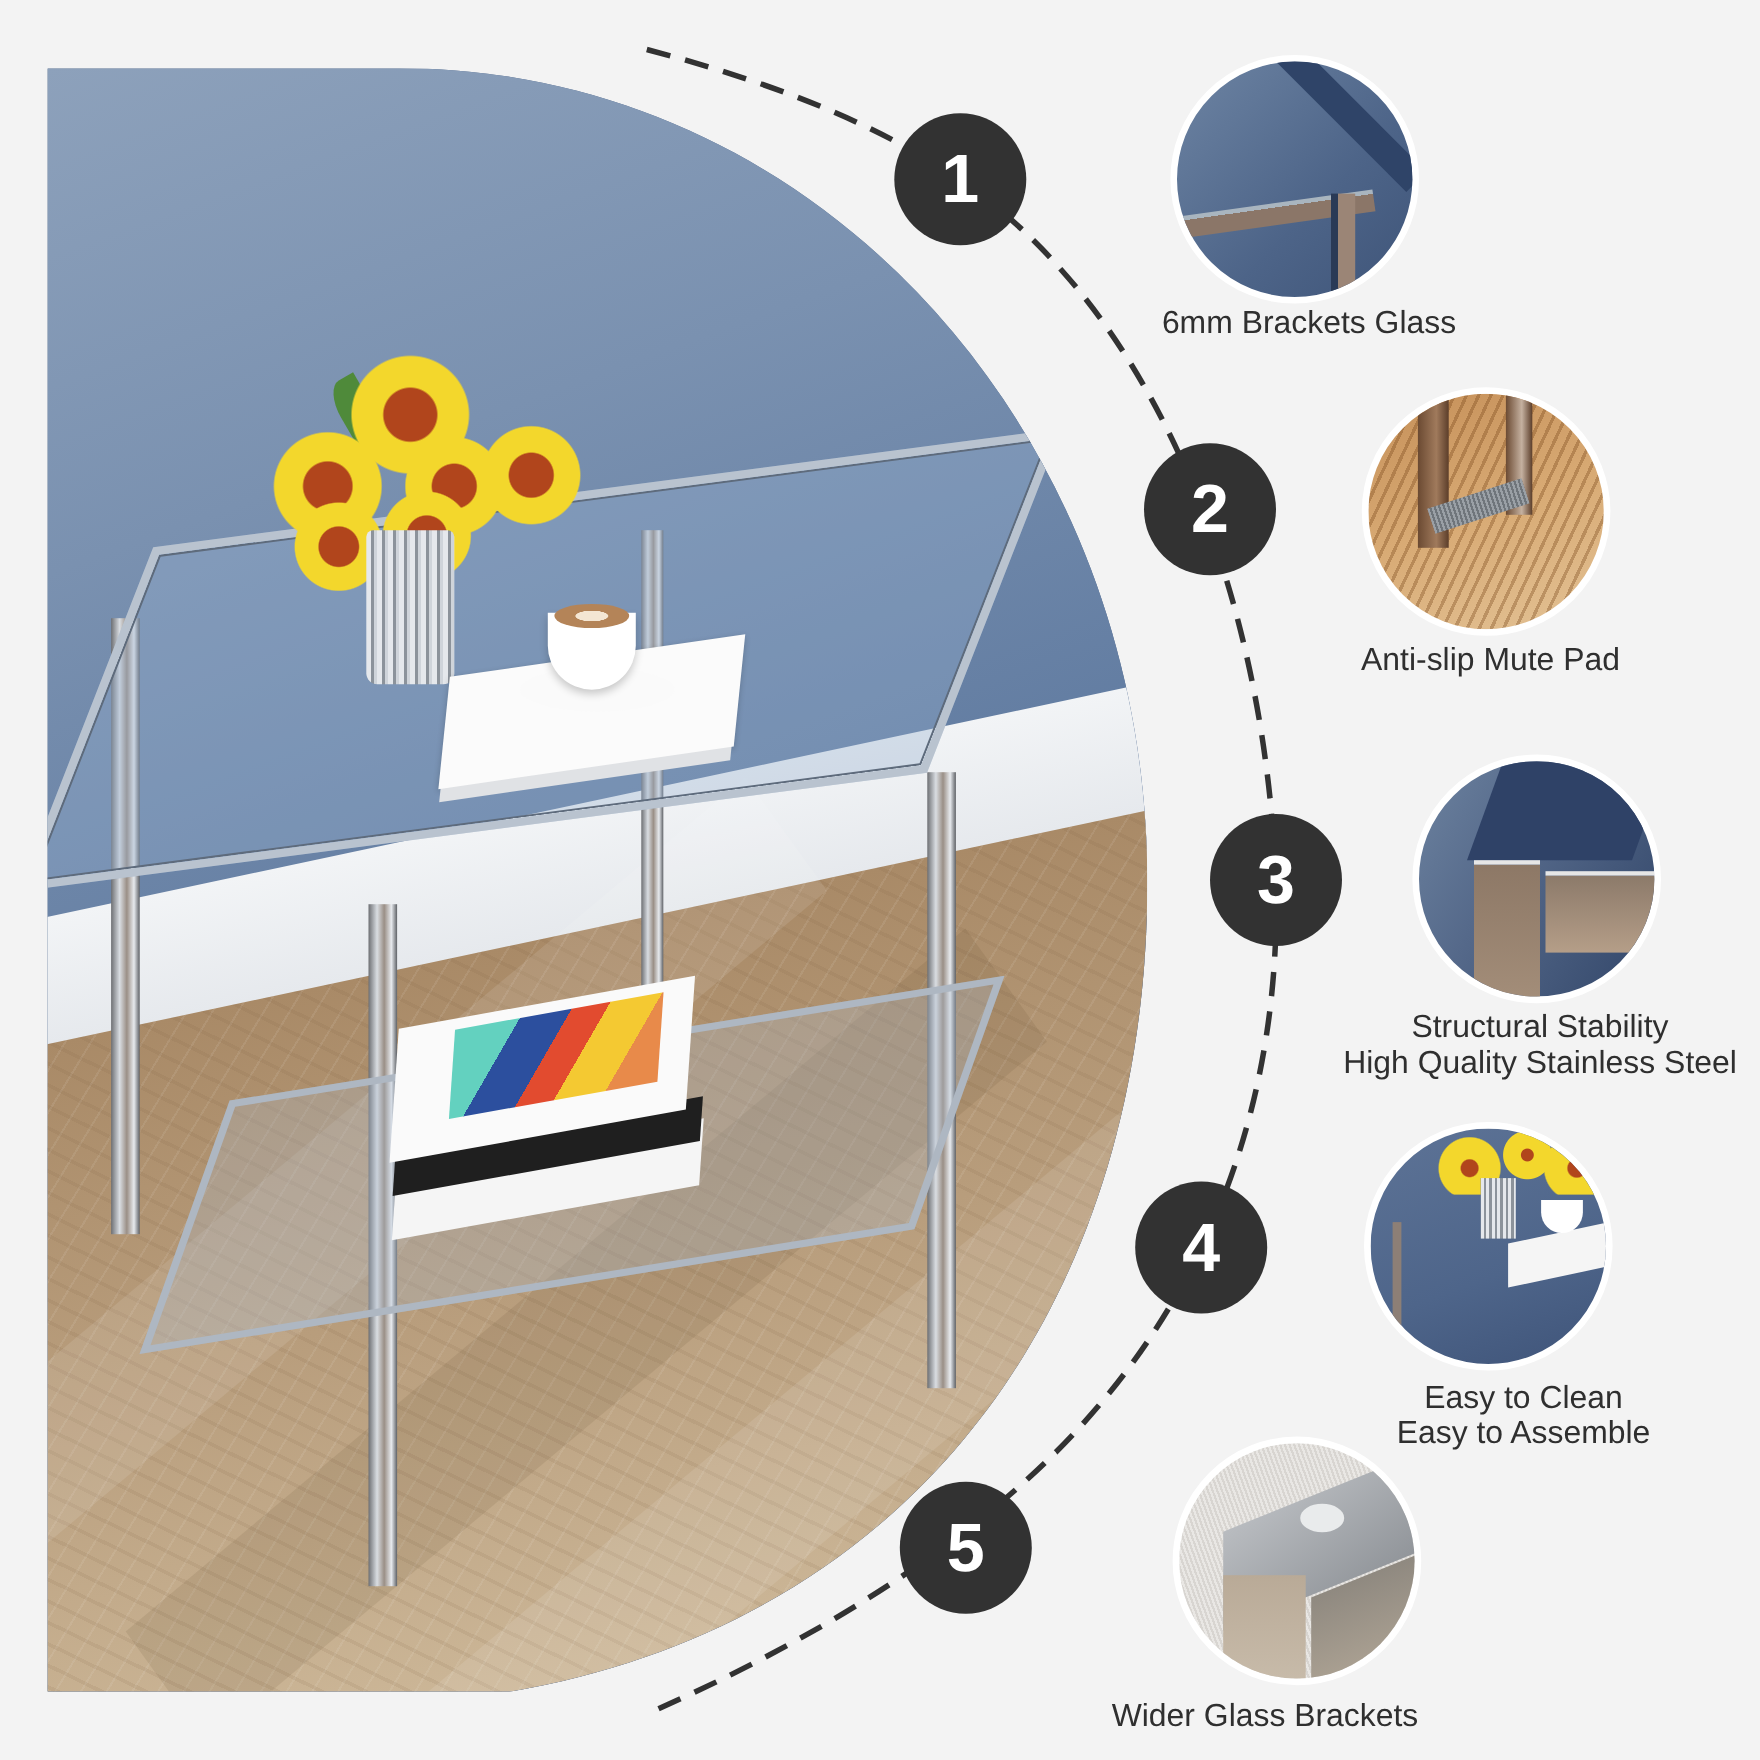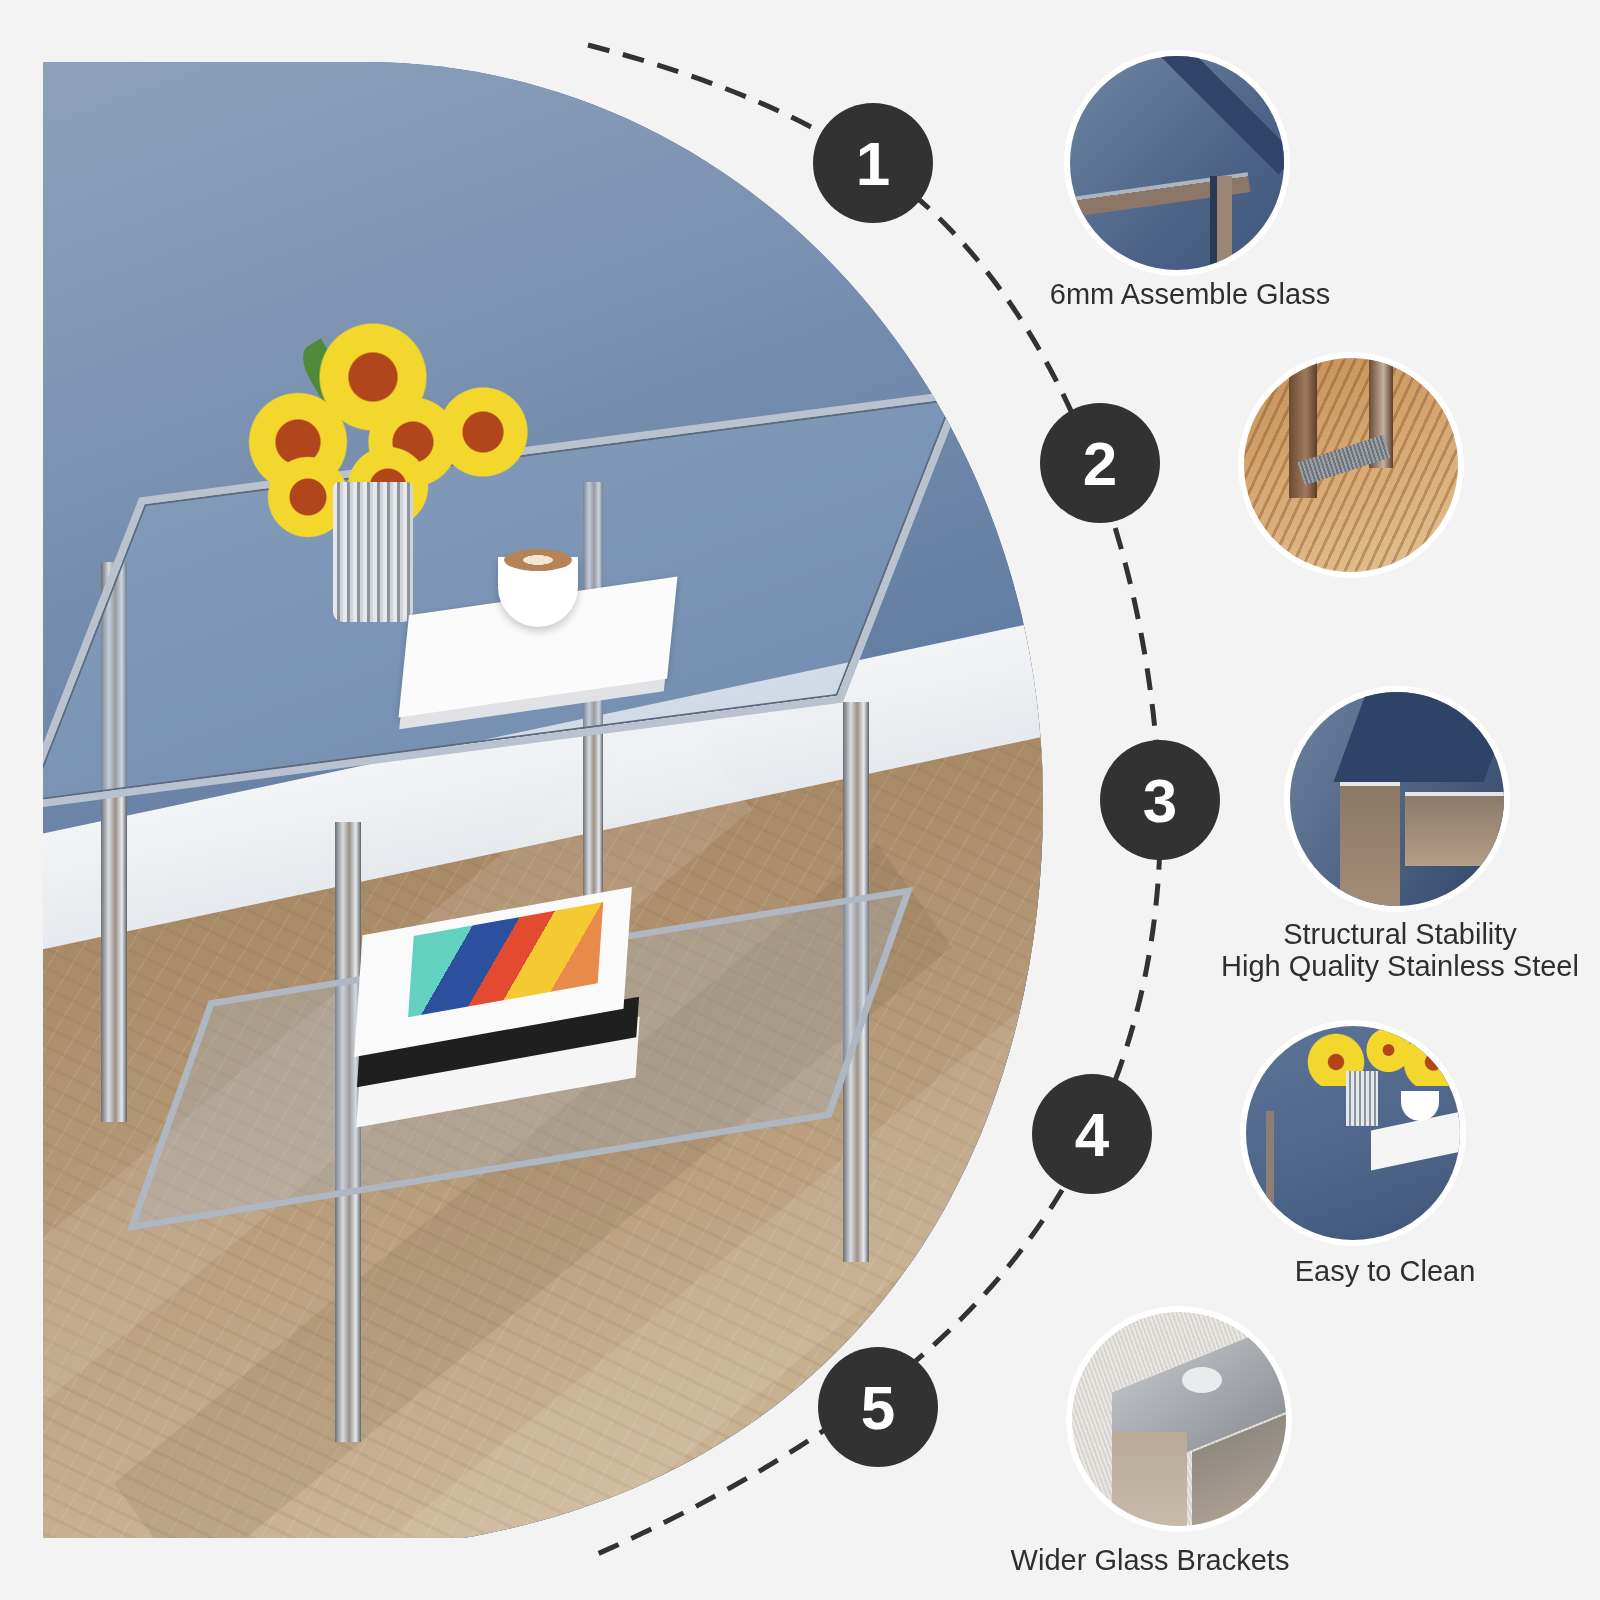--- a/index.html
+++ b/index.html
@@ -177,29 +177,30 @@
 <div class="badge" style="left:818px;top:1347px;">
     <span>5</span>
   </div>
 
 <div class="thumb t1" style="left:1064px;top:50px;">
   <div class="bar1"></div>
     <div class="rail"></div>
     <div class="post"></div>
 </div>
 <div class="caption" style="left:1000px;top:278px;width:380px;">
-  <div>6mm Assemble Glass</div>
+  <div>6mm Brackets Glass</div>
 </div>
 
 <div class="thumb t2" style="left:1238px;top:352px;">
   <div class="legL"></div>
     <div class="legR"></div>
     <div class="foot"></div>
 </div>
 <div class="caption" style="left:1170px;top:584px;width:370px;">
+  <div>Anti-slip Mute Pad</div>
 </div>
 
 <div class="thumb t3" style="left:1284px;top:686px;">
   <div class="c"></div>
     <div class="a"></div>
     <div class="b"></div>
 </div>
 <div class="caption" style="left:1190px;top:918px;width:420px;">
   <div>Structural Stability</div>
   <div>High Quality Stainless Steel</div>
@@ -207,20 +208,21 @@
 
 <div class="thumb t4" style="left:1240px;top:1020px;">
   <div class="fr"></div>
     <div class="fl"></div>
     <div class="vs"></div>
     <div class="bk"></div>
     <div class="cp"></div>
 </div>
 <div class="caption" style="left:1200px;top:1255px;width:370px;">
   <div>Easy to Clean</div>
+  <div>Easy to Assemble</div>
 </div>
 
 <div class="thumb t5" style="left:1066px;top:1306px;">
   <div class="top"></div>
     <div class="pad"></div>
     <div class="side1"></div>
     <div class="side2"></div>
 </div>
 <div class="caption" style="left:960px;top:1544px;width:380px;">
   <div>Wider Glass Brackets</div>

